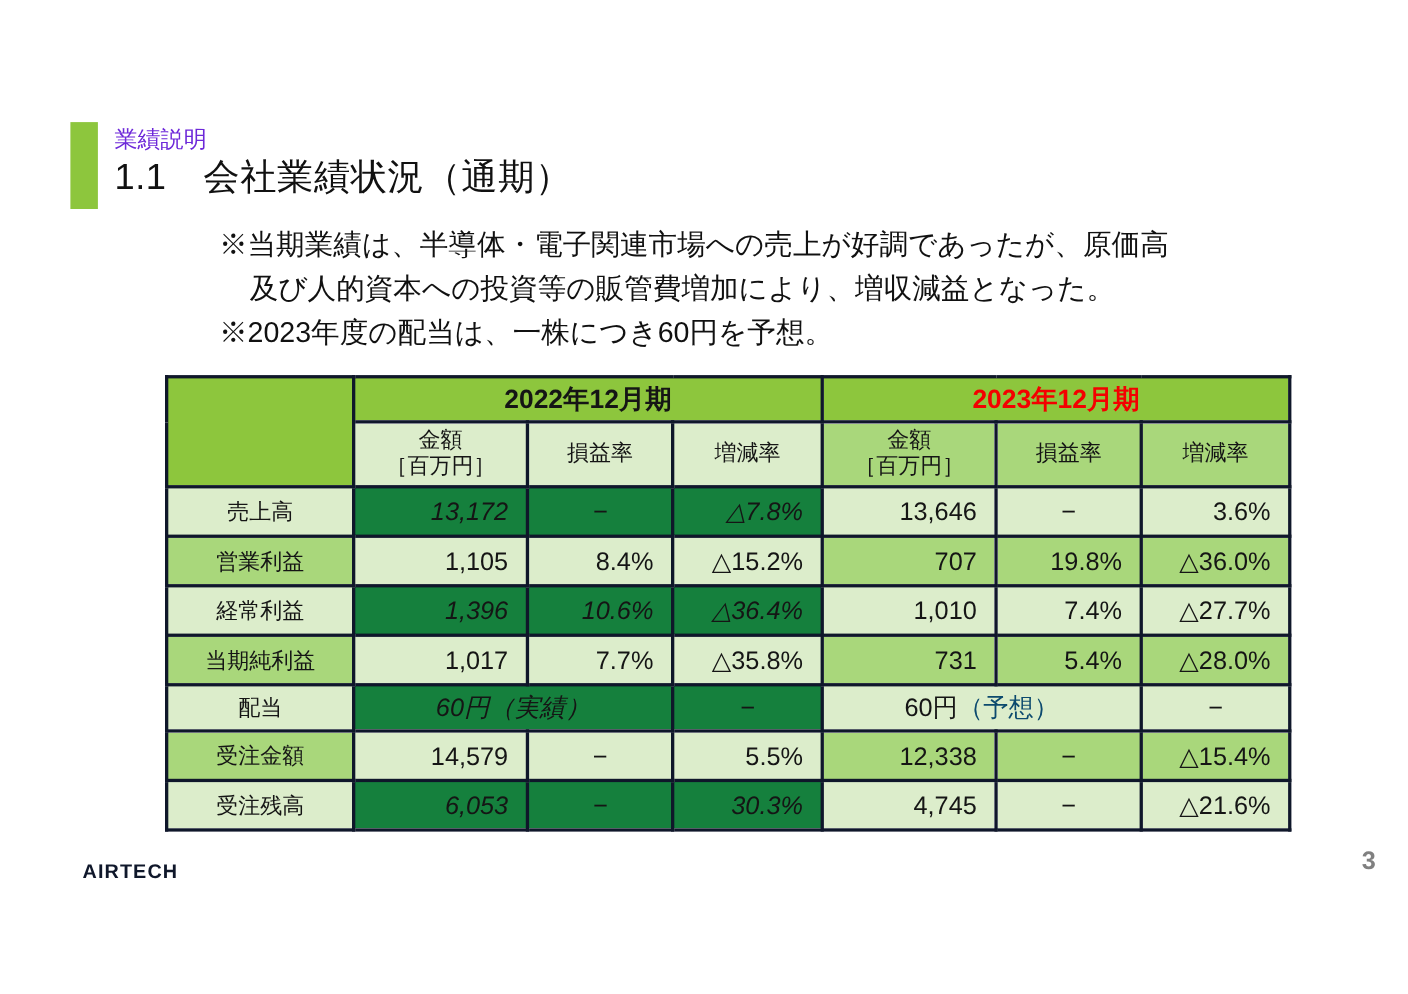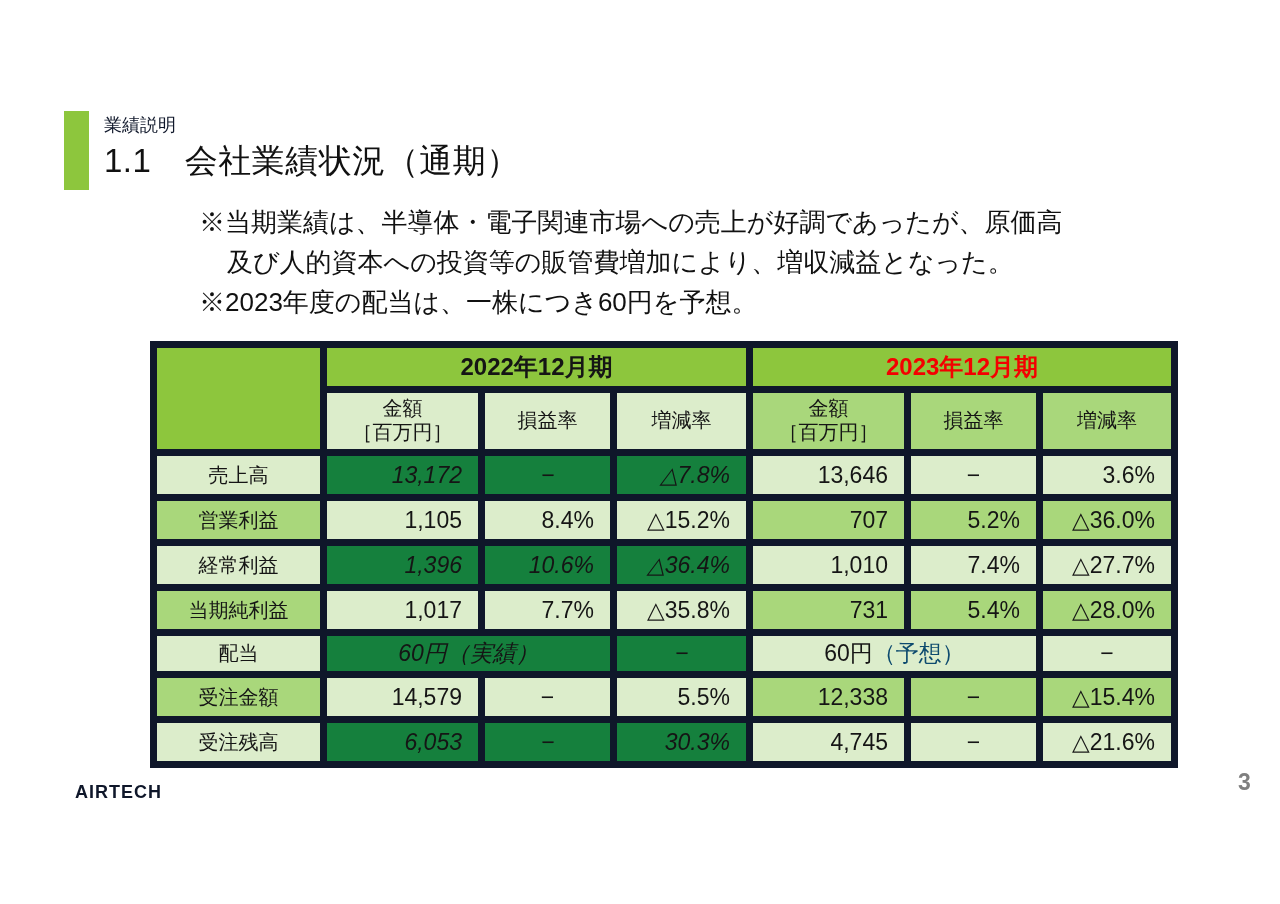--- a/index.html
+++ b/index.html
@@ -3,31 +3,31 @@
 <meta charset="utf-8">
 <style>
   html,body { margin:0; padding:0; background:#fff; }
   .canvas {
     position:relative; width:1280px; height:904px; overflow:hidden;
     background:#ffffff; font-family:"Liberation Sans", sans-serif; color:#1a1a1a;
   }
 
   
   .accent-bar { position:absolute; left:64px; top:111px; width:25px; height:79px; background:#8DC63D; }
-  .kicker { position:absolute; left:104px; top:113px; font-size:18px; font-weight:500; color:#0f172a; }
+  .kicker { position:absolute; left:104px; top:113px; font-size:21px; font-weight:500; color:#6d28d9; }
   .page-title { position:absolute; left:104px; top:139px; font-size:33px; font-weight:500; color:#111; letter-spacing:0.5px; }
 
   
   .notes { position:absolute; left:199px; top:202px; font-size:26px; font-weight:500; line-height:40px; color:#111; }
   .note-indent { padding-left:28px; }
 
   
   .table-wrap { position:absolute; left:150px; top:341px; }
   table.fin-table { border-collapse:collapse; table-layout:fixed; width:1021px; }
-  .fin-table th, .fin-table td { border:7px solid #0f172a; padding:0; vertical-align:middle; overflow:hidden; }
+  .fin-table th, .fin-table td { border:3px solid #0f172a; padding:0; vertical-align:middle; overflow:hidden; }
 
   .corner       { background:#8DC63D; }
   .period       { background:#8DC63D; height:38px; font-size:24px; font-weight:bold; text-align:center; color:#151515; }
   .period.red   { color:#F40000; }
 
   .sub          { height:56px; font-size:20px; font-weight:500; text-align:center; line-height:1.18; white-space:pre-line; color:#151515; }
   .sub.s22      { background:#DCEDCB; }
   .sub.s23      { background:#A9D77B; }
 
   .row-label    { font-size:20px; font-weight:500; text-align:center; color:#151515; }
@@ -106,21 +106,21 @@
           <td class="g23 val num">13,646</td>
           <td class="g23 val dash">−</td>
           <td class="g23 val num">3.6%</td>
         </tr>
         <tr class="data-row dark">
           <td class="lbl row-label">営業利益</td>
           <td class="g22 val num">1,105</td>
           <td class="g22 val num">8.4%</td>
           <td class="g22 val num">△15.2%</td>
           <td class="g23 val num">707</td>
-          <td class="g23 val num">5.2%</td>
+          <td class="g23 val num">19.8%</td>
           <td class="g23 val num">△36.0%</td>
         </tr>
         <tr class="data-row light">
           <td class="lbl row-label">経常利益</td>
           <td class="g22 val num">1,396</td>
           <td class="g22 val num">10.6%</td>
           <td class="g22 val num">△36.4%</td>
           <td class="g23 val num">1,010</td>
           <td class="g23 val num">7.4%</td>
           <td class="g23 val num">△27.7%</td>

